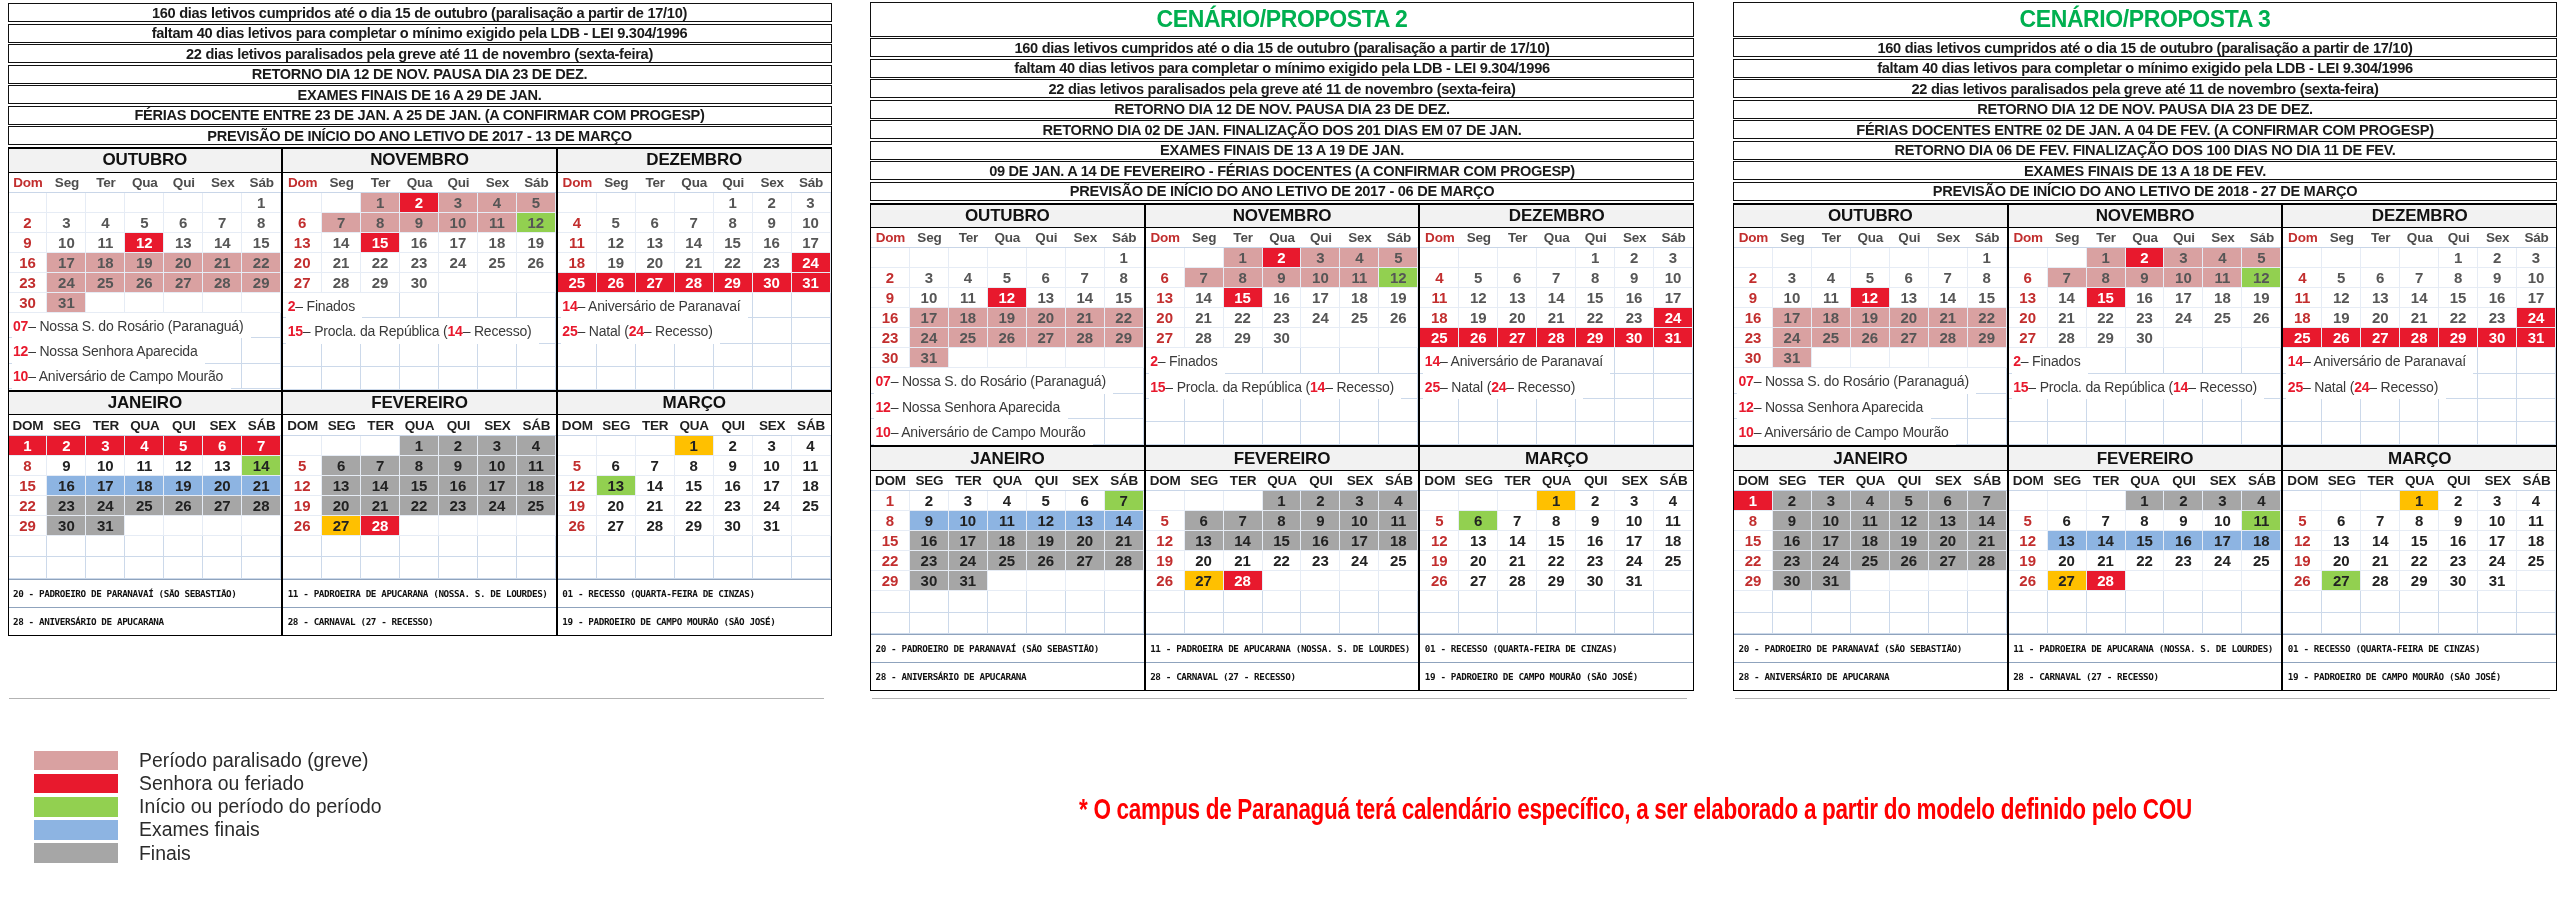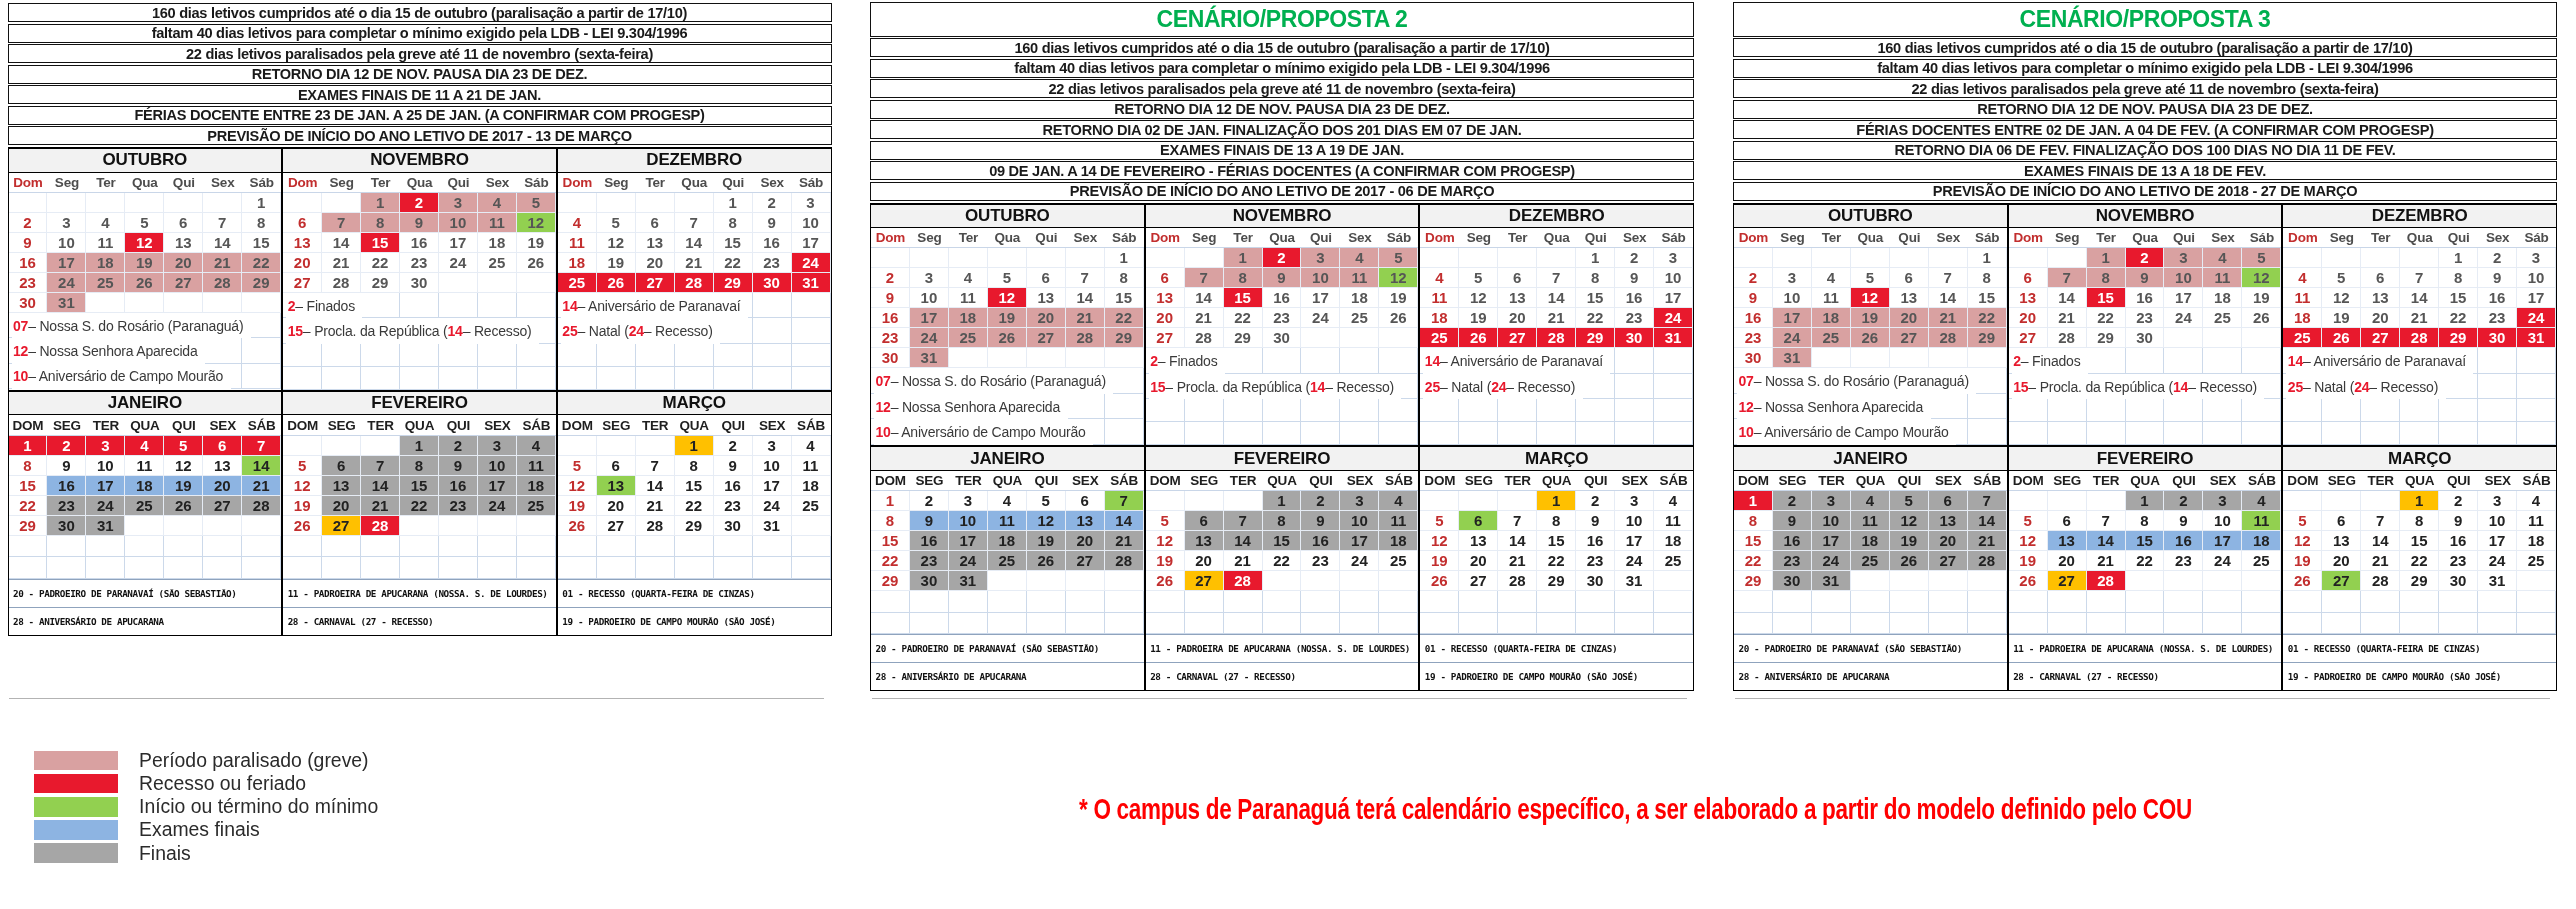--- a/index.html
+++ b/index.html
@@ -70,21 +70,21 @@
 </style>
 </head>
 <body>
 
 <div id="panels">
     <div class="panel" style="left: 7.5px;">
       <div class="p-line">160 dias letivos cumpridos até o dia 15 de outubro (paralisação a partir de 17/10)</div>
       <div class="p-line">faltam 40 dias letivos para completar o mínimo exigido pela LDB - LEI 9.304/1996</div>
       <div class="p-line">22 dias letivos paralisados pela greve até 11 de novembro (sexta-feira)</div>
       <div class="p-line">RETORNO DIA 12 DE NOV. PAUSA DIA 23 DE DEZ.</div>
-      <div class="p-line">EXAMES FINAIS DE 11 A 21 DE JAN.</div>
+      <div class="p-line">EXAMES FINAIS DE 16 A 29 DE JAN.</div>
       <div class="p-line">FÉRIAS DOCENTE ENTRE 23 DE JAN. A 25 DE JAN. (A CONFIRMAR COM PROGESP)</div>
       <div class="p-line">PREVISÃO DE INÍCIO DO ANO LETIVO DE 2017 - 13 DE MARÇO</div>
       <div class="calwrap">
         <div class="cal cal-top">
           <div class="month">
             <div class="m-title">OUTUBRO</div>
             <div class="dow top">
               <div>Dom</div>
               <div>Seg</div>
               <div>Ter</div>
@@ -1866,25 +1866,25 @@
     </div>
   </div>
 
 <div class="legend" id="legend">
     <div class="legend-item">
       <div class="legend-swatch" style="background: rgb(217, 161, 161);"></div>
       <div class="legend-label">Período paralisado (greve)</div>
     </div>
     <div class="legend-item">
       <div class="legend-swatch" style="background: rgb(232, 25, 45);"></div>
-      <div class="legend-label">Recesso ou feriado</div>
+      <div class="legend-label">Senhora ou feriado</div>
     </div>
     <div class="legend-item">
       <div class="legend-swatch" style="background: rgb(146, 208, 80);"></div>
-      <div class="legend-label">Início ou término do mínimo</div>
+      <div class="legend-label">Início ou período do período</div>
     </div>
     <div class="legend-item">
       <div class="legend-swatch" style="background: rgb(141, 180, 226);"></div>
       <div class="legend-label">Exames finais</div>
     </div>
     <div class="legend-item">
       <div class="legend-swatch" style="background: rgb(166, 166, 166);"></div>
       <div class="legend-label">Finais</div>
     </div>
   </div>

